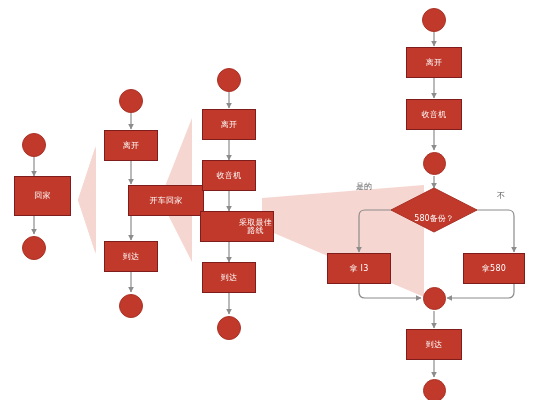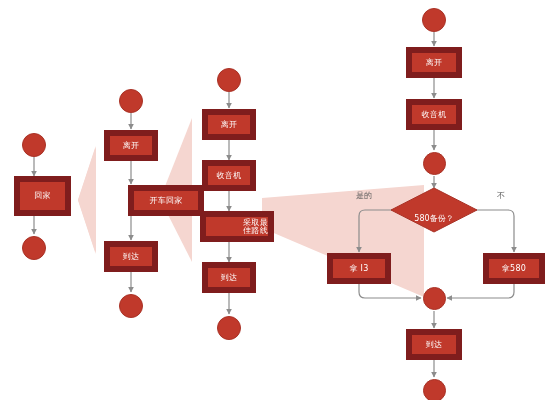--- a/index.html
+++ b/index.html
@@ -28,21 +28,21 @@
     justify-content: center;
     color: #ffffff;
     font-size: 8px;
     line-height: 1;
     letter-spacing: 0.3px;
     text-align: center;
     user-select: none;
   }
   .process {
     background: #c0392b;
-    border: 6px solid #7f1d1d;
+    border: 1px solid #7f1d1d;
   }
   .terminal {
     background: #c0392b;
     border: 1px solid #a93226;
     border-radius: 50%;
   }
   .decision-label {
     position: absolute;
     color: #ffffff;
     font-size: 8px;
@@ -145,24 +145,24 @@
   <div class="node process" style="left:202px; top:262px; width:54px; height:31px;">到达</div>
   <div class="node terminal" style="left:217px; top:316px; width:24px; height:24px;"></div>
 
   <div class="node terminal" style="left:422px; top:8px; width:24px; height:24px;"></div>
   <div class="node process" style="left:406px; top:47px; width:56px; height:31px;">离开</div>
   <div class="node process" style="left:406px; top:99px; width:56px; height:31px;">收音机</div>
   <div class="node terminal" style="left:423px; top:152px; width:23px; height:23px;"></div>
 
   <div class="decision-label" style="left:391px; top:205px; width:86px; text-align:center;">580备份？</div>
 
-  <div class="edge-label" style="left:356px; top:190px;">是的</div>
+  <div class="edge-label" style="left:356px; top:181px;">是的</div>
   <div class="edge-label" style="left:497px; top:190px;">不</div>
 
   <div class="node process" style="left:327px; top:253px; width:64px; height:31px;text-align:center;">拿 I3</div>
-  <div class="node process" style="left:483px; top:253px; width:62px; height:31px;">拿580</div>
+  <div class="node process" style="left:463px; top:253px; width:62px; height:31px;">拿580</div>
 
   <div class="node terminal" style="left:423px; top:287px; width:23px; height:23px;"></div>
 
   <div class="node process" style="left:406px; top:329px; width:56px; height:31px;">到达</div>
   <div class="node terminal" style="left:423px; top:379px; width:23px; height:23px;"></div>
 
 </div>
 
 </body></html>

